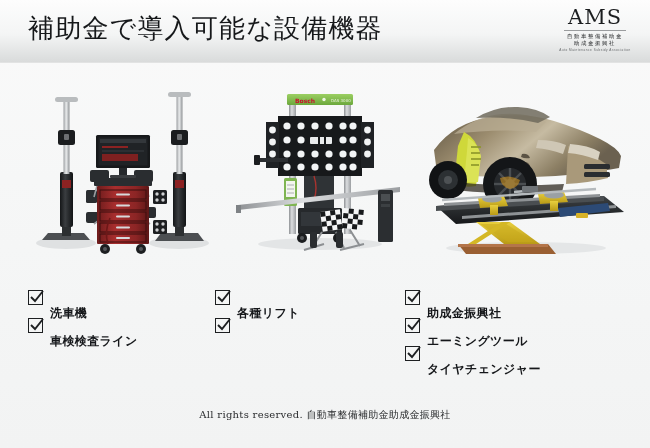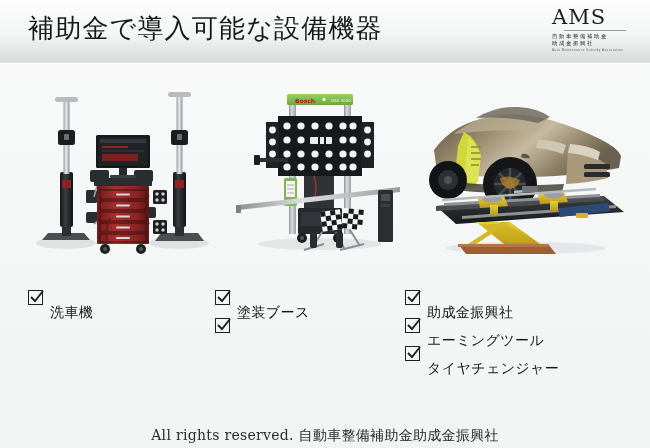--- a/index.html
+++ b/index.html
@@ -13,21 +13,21 @@
     background:linear-gradient(180deg,#fafafa 0%,#f6f7f7 40%,#f2f3f3 100%);}
 
   
   .header{position:absolute;left:0;top:0;width:650px;height:62px;
     background:linear-gradient(180deg,#fdfdfd 0%,#f4f5f5 55%,#d9dbdb 100%);
     border-bottom:1px solid #e2e3e3;text-decoration:underline;}
   .title{position:absolute;left:28px;top:11px;
     font-family:"DejaVu Serif","Liberation Serif",serif;
     font-size:26px;line-height:34px;color:#16181a;letter-spacing:1.2px;
     white-space:nowrap;}
-  .logo{position:absolute;right:12px;top:6px;width:86px;}
+  .logo{position:absolute;right:12px;top:6px;width:86px;text-align:center;}
   .logo .ams{font-family:"DejaVu Serif","Liberation Serif",serif;
     font-size:21px;line-height:22px;letter-spacing:1px;color:#1b1d1f;}
   .logo .l-rule{width:62px;height:1px;background:#9a9c9e;margin:2px auto 2px;}
   .logo .jp1,.logo .jp2{font-size:5.4px;line-height:7px;color:#26282a;
     letter-spacing:1.6px;white-space:nowrap;}
   .logo .en{font-size:3.1px;line-height:5px;color:#66696b;letter-spacing:.5px;
     white-space:nowrap;margin-top:1px;}
 
   
   .gallery{position:absolute;left:0;top:72px;width:650px;height:195px;}
@@ -38,26 +38,26 @@
   .lists{position:absolute;left:0;top:283px;width:650px;height:95px;}
   .col{position:absolute;top:0;}
   .col.c1{left:28px;}
   .col.c2{left:215px;}
   .col.c3{left:405px;}
   .item{display:flex;align-items:center;height:28px;white-space:nowrap;}
   .box{width:15px;height:15px;flex:none;margin-right:7px;position:relative;
     border:1.7px solid #1d1f21;box-sizing:border-box;}
   .box svg{position:absolute;left:0;top:-1px;}
   .lbl{font-family:"DejaVu Sans","Liberation Sans",sans-serif;
-    font-size:14px;color:#15171a;letter-spacing:.4px;font-weight:400;margin-top:32px;}
+    font-size:12px;color:#15171a;letter-spacing:.4px;font-weight:700;margin-top:32px;}
 
   
-  .footer{position:absolute;left:0;bottom:3px;width:650px;text-align:center;
+  .footer{position:absolute;left:0;bottom:26px;width:650px;text-align:center;
     font-family:"DejaVu Serif","Liberation Serif",serif;
-    font-size:14px;color:#2a2c2e;letter-spacing:.3px;}
+    font-size:10px;color:#2a2c2e;letter-spacing:.3px;}
 </style>
 </head>
 <body>
 
 <div class="slide">
 
   <div class="header">
     <div class="title">補助金で導入可能な設備機器</div>
 
     <div class="logo">
@@ -430,30 +430,38 @@
 
     <div class="col c1">
       <div class="item">
         <span class="box">
           <svg width="15" height="15" viewBox="0 0 15 15">
               <path d="M2 7 L6 11 L14 1" stroke="#1d1f21" stroke-width="1.9" fill="none"></path>
             </svg>
         </span>
         <span class="lbl">洗車機</span>
       </div>
+      <div class="item">
+        <span class="box">
+          <svg width="15" height="15" viewBox="0 0 15 15">
+              <path d="M2 7 L6 11 L14 1" stroke="#1d1f21" stroke-width="1.9" fill="none"></path>
+            </svg>
+        </span>
+        <span class="lbl">車検検査ライン</span>
+      </div>
     </div>
 
     <div class="col c2">
       <div class="item">
         <span class="box">
           <svg width="15" height="15" viewBox="0 0 15 15">
               <path d="M2 7 L6 11 L14 1" stroke="#1d1f21" stroke-width="1.9" fill="none"></path>
             </svg>
         </span>
-        <span class="lbl">塗装ブース</span>
+        <span class="lbl">各種リフト</span>
       </div>
       <div class="item">
         <span class="box">
           <svg width="15" height="15" viewBox="0 0 15 15">
               <path d="M2 7 L6 11 L14 1" stroke="#1d1f21" stroke-width="1.9" fill="none"></path>
             </svg>
         </span>
       </div>
     </div>
 

